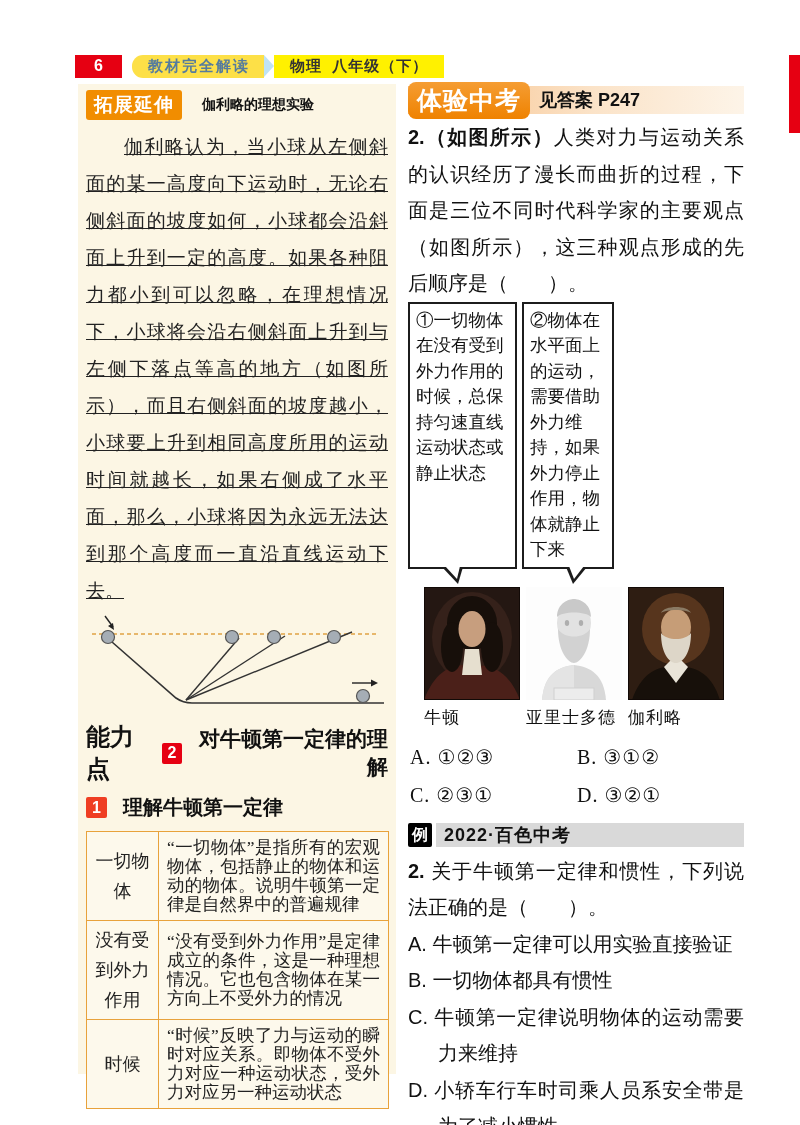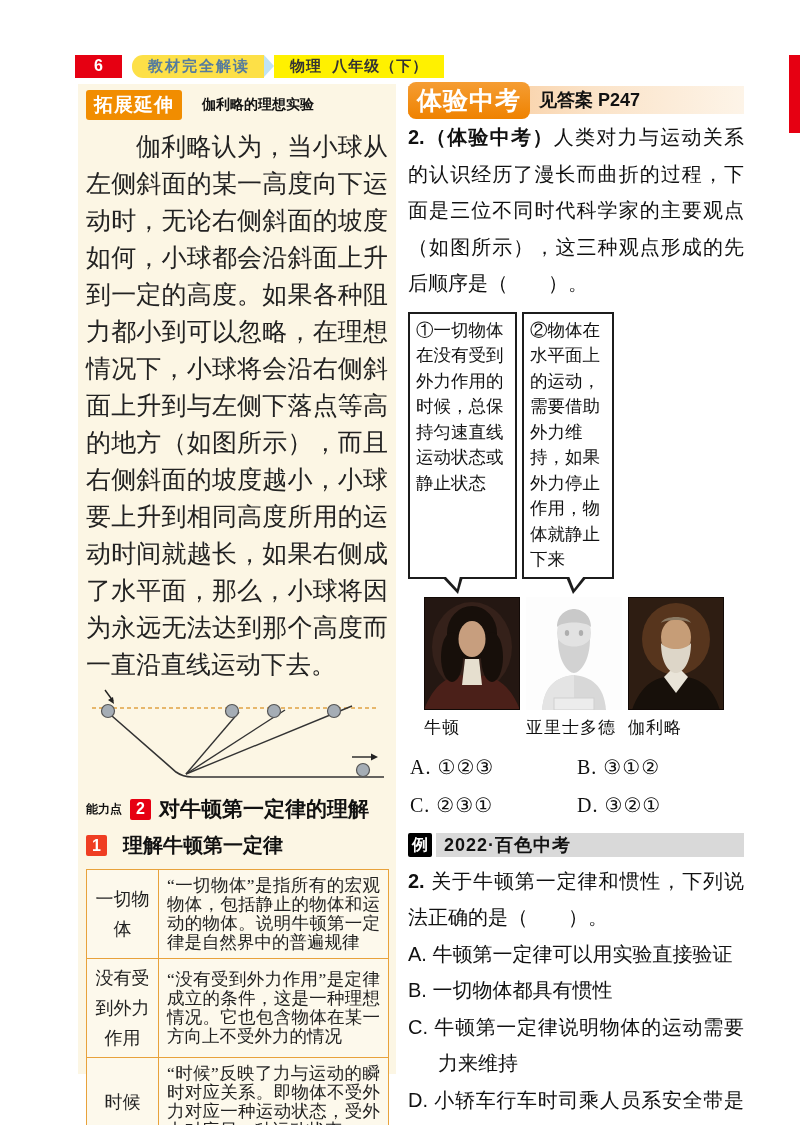--- a/index.html
+++ b/index.html
@@ -17,28 +17,28 @@
   .subject { margin-left:10px; background:#fff100; color:#333; font-family:"Liberation Sans",sans-serif;
              font-size:15px; font-weight:bold; letter-spacing:1px; padding:3px 16px; height:23px; display:flex; align-items:center; }
   .edge-tab { position:absolute; right:0; top:55px; width:11px; height:78px; background:#e60012; }
 
   
   .left-col { position:absolute; left:78px; top:84px; width:318px; height:990px; background:#fcf6e4; padding:4px 8px; }
   .sec-head { display:flex; align-items:center; margin-top:2px; }
   .badge-orange { background:#f18d00; color:#fff; font-family:"Liberation Sans",sans-serif; font-weight:bold;
                   font-size:19px; padding:2px 8px; border-radius:3px; letter-spacing:1px; }
   .sec-title { font-family:"Liberation Sans",sans-serif; font-weight:bold; font-size:14px; color:#111; margin-left:20px; }
-  .para { margin-top:8px; font-size:25px; line-height:37px; color:#222; text-align:justify; text-indent:2em; }
+  .para { margin-top:8px; font-size:19px; line-height:37px; color:#222; text-align:justify; text-indent:2em;text-decoration:underline; }
   .diagram { margin-top:4px; display:block; }
 
   .ability-row { display:flex; align-items:center; margin-top:6px; font-family:"Liberation Sans",sans-serif; }
-  .ability-label { font-size:12px; font-weight:bold; color:#111; }
+  .ability-label { font-size:24px; font-weight:bold; color:#111; }
   .numbox-red { background:#e60012; color:#fff; font-weight:bold; font-size:16px; width:21px; height:21px;
                 display:flex; align-items:center; justify-content:center; margin:0 8px; border-radius:2px; }
-  .ability-title { font-size:21px; font-weight:bold; color:#111; }
+  .ability-title { font-size:21px; font-weight:bold; color:#111;text-align:right; }
   .sub-row { display:flex; align-items:center; margin-top:9px; font-family:"Liberation Sans",sans-serif; }
   .numbox-sq { background:#ef3e23; color:#fff; font-weight:bold; font-size:16px; width:21px; height:21px;
                display:flex; align-items:center; justify-content:center; border-radius:2px; }
   .sub-title { font-size:20px; font-weight:bold; color:#111; margin-left:16px; }
 
   table.def { border-collapse:collapse; margin-top:10px; width:303px; background:#fdf9ec; }
   table.def td { border:1.6px solid #e8a23b; vertical-align:middle; }
   td.term { width:72px; text-align:center; font-size:18px; line-height:30px; color:#222; padding:4px 6px; }
   td.expl { font-size:17.5px; line-height:19px; color:#222; padding:6px 8px; text-align:justify; }
 
@@ -46,21 +46,21 @@
   .right-col { position:absolute; left:408px; top:86px; width:336px; }
   .exam-bar { display:flex; align-items:center; height:28px;
               background:linear-gradient(90deg,#f7bd83 0%,#fbe3c8 55%,#fdf4e8 100%); }
   .badge-exam { background:linear-gradient(180deg,#f59d33,#ef8200); color:#fff; font-family:"Liberation Sans",sans-serif;
                 font-weight:bold; font-size:25px; padding:2px 9px; border-radius:8px; letter-spacing:1px; }
   .exam-note { font-family:"Liberation Sans",sans-serif; font-weight:bold; font-size:18px; color:#111; margin-left:9px; }
 
   .q-sans { font-family:"Liberation Sans",sans-serif; font-size:20px; line-height:36.5px; color:#111; text-align:justify; margin-top:5px; }
   .q-sans b { font-weight:bold; }
 
-  .bubbles { display:flex; margin-top:10px; }
+  .bubbles { display:flex; margin-top:0; }
   .bubble { position:relative; border:2px solid #1c1c1c; background:#fff; font-family:"Liberation Sans",sans-serif;
             font-size:17.5px; line-height:25.5px; color:#111; padding:4px 6px; }
   .bubble.b1 { width:109px; }
   .bubble.b2 { width:92px; margin-left:5px; }
   .bubble.b3 { width:104px; margin-left:5px; margin-top:39px; height:105px; }
   .tail::before { content:""; position:absolute; bottom:-17px; width:0; height:0;
                   border-style:solid; border-color:#1c1c1c transparent transparent transparent; }
   .tail::after  { content:""; position:absolute; bottom:-12px; width:0; height:0;
                   border-style:solid; border-color:#fff transparent transparent transparent; }
   .b1.tail::before { left:32px; border-width:17px 5px 0 16px; }
@@ -160,21 +160,21 @@
       </tbody>
     </table>
   </div>
 
   <div class="right-col">
     <div class="exam-bar">
       <span class="badge-exam">体验中考</span>
       <span class="exam-note">见答案 P247</span>
     </div>
 
-    <p class="q-sans"><b>2.</b><b>（体验中考）</b><span>人类对力与运动关系的认识经历了漫长而曲折的过程，下面是三位不同时代科学家的主要观点（如图所示），这三种观点形成的先后顺序是（　　）。</span></p>
+    <p class="q-sans"><b>2.</b><b>（如图所示）</b><span>人类对力与运动关系的认识经历了漫长而曲折的过程，下面是三位不同时代科学家的主要观点（如图所示），这三种观点形成的先后顺序是（　　）。</span></p>
 
     <div class="bubbles">
       <div class="bubble b1 tail">①一切物体在没有受到外力作用的时候，总保持匀速直线运动状态或静止状态</div>
       <div class="bubble b2 tail">②物体在水平面上的运动，需要借助外力维持，如果外力停止作用，物体就静止下来</div>
     </div>
 
     <div class="portraits">
       <div class="portrait">
         <svg width="96" height="113" viewBox="0 0 96 113">
           <rect width="96" height="113" fill="#241712"></rect>

